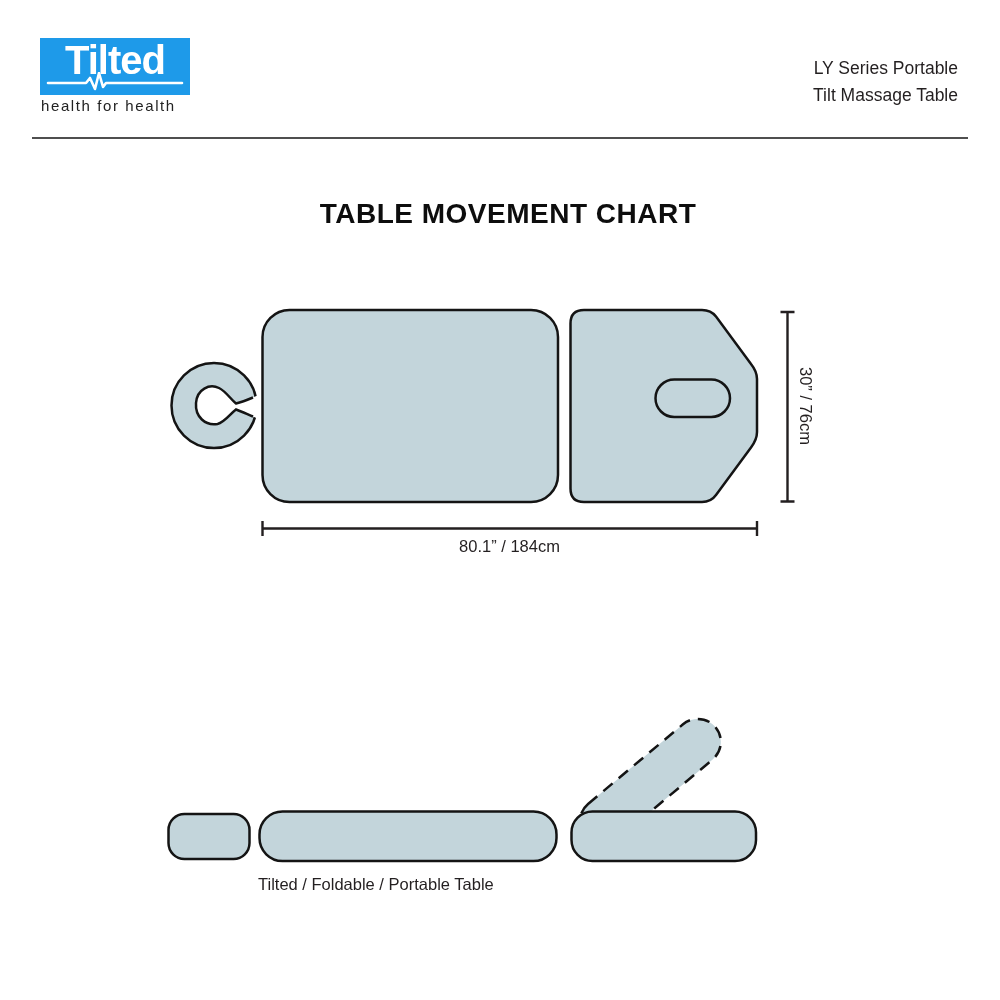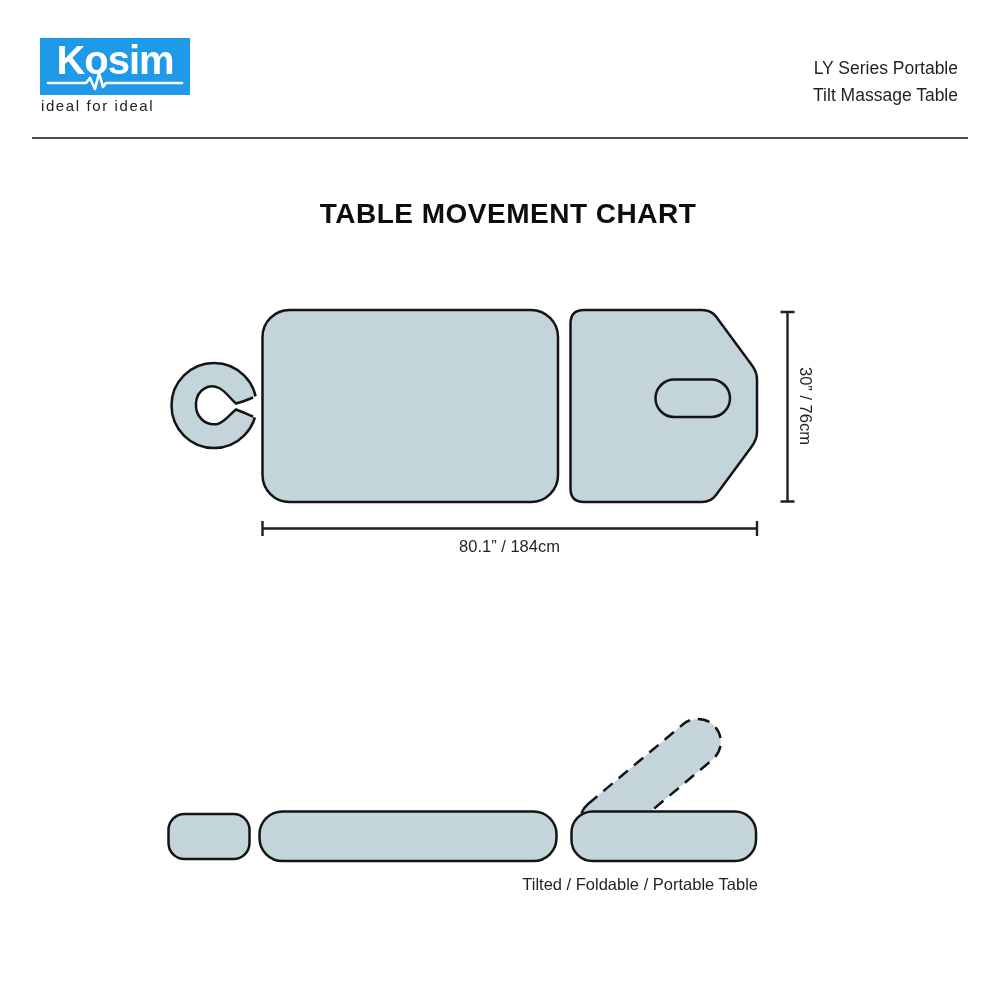--- a/index.html
+++ b/index.html
@@ -44,34 +44,34 @@
   .length-label{
     position:absolute;left:262px;top:537px;width:495px;text-align:center;
     font-size:16.5px;color:#231f20;
   }
   .width-label{
     position:absolute;left:746px;top:396px;width:120px;height:20px;
     line-height:20px;text-align:center;font-size:16.5px;color:#231f20;
     transform:rotate(90deg);
   }
   .side-caption{
-    position:absolute;left:258px;top:875px;width:500px;text-align:right;
+    position:absolute;left:258px;top:875px;width:500px;text-align:left;
     font-size:16.5px;color:#231f20;
   }
 </style>
 </head>
 <body>
 
 <div class="logo-box">
-  <div class="logo-brand">Kosim</div>
+  <div class="logo-brand">Tilted</div>
   <svg class="logo-ecg" viewBox="0 0 150 22">
     <path d="M8 11 L46 11 L50 6 L55 17 L59 1 L63 15 L66 11 L142 11" fill="none" stroke="#ffffff" stroke-width="2.6" stroke-linejoin="round" stroke-linecap="round"></path>
   </svg>
 </div>
-<div class="logo-tagline">ideal for ideal</div>
+<div class="logo-tagline">health for health</div>
 
 <div class="product-info">
   <div>LY Series Portable</div>
   <div>Tilt Massage Table</div>
 </div>
 
 <div class="header-divider"></div>
 
 <div class="chart-title">TABLE MOVEMENT CHART</div>
 

